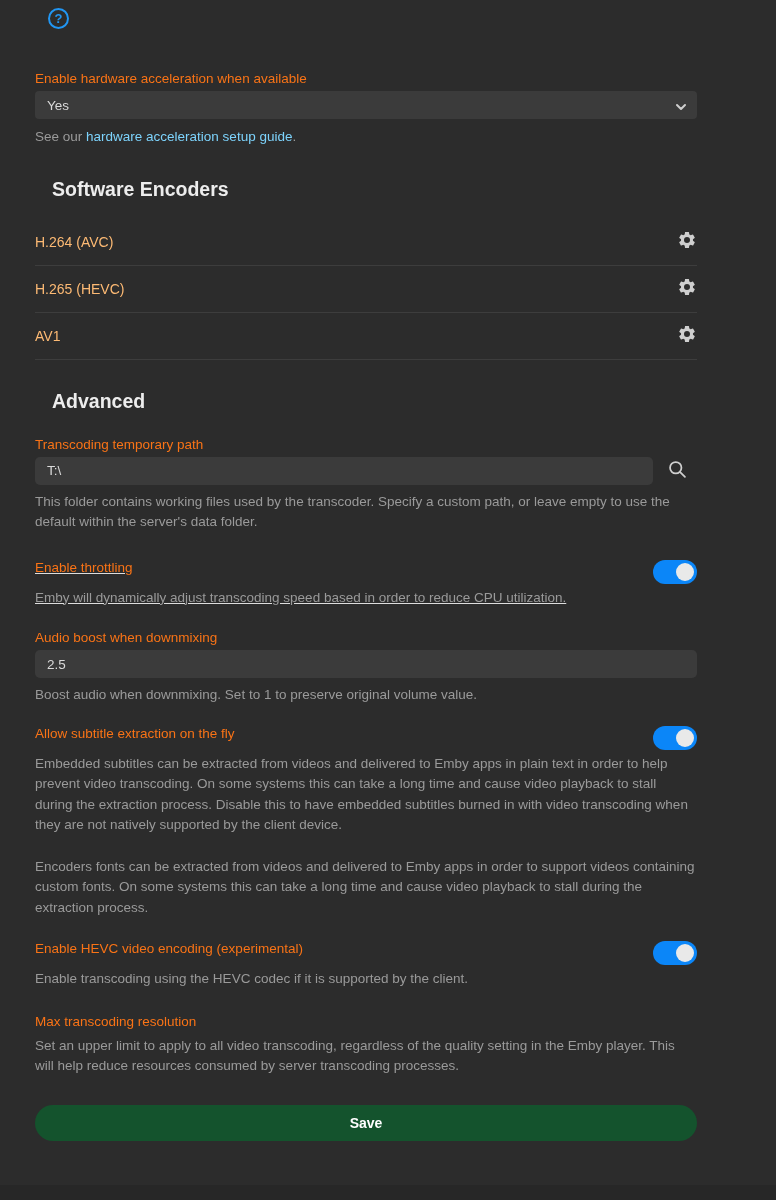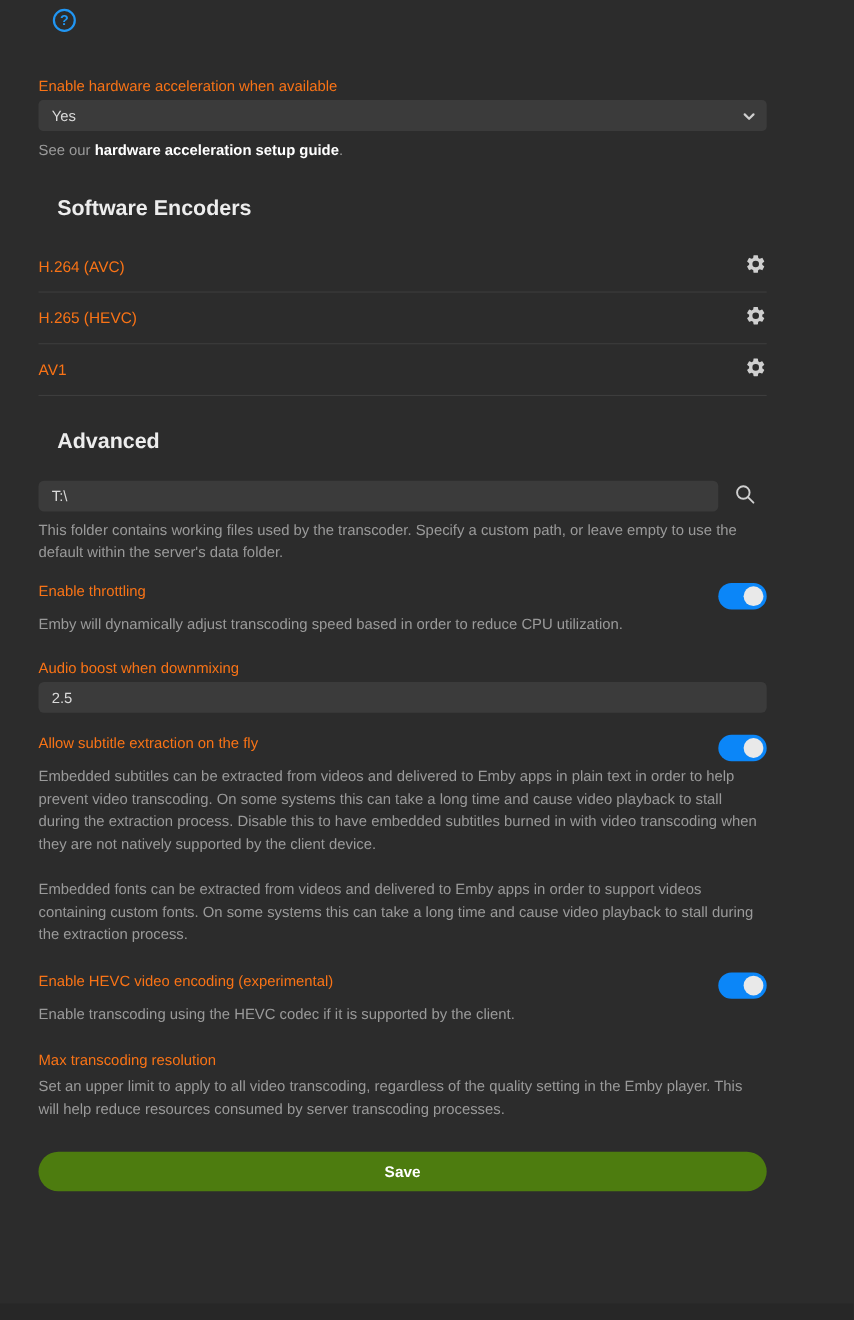--- a/index.html
+++ b/index.html
@@ -15,67 +15,67 @@
   
   .help-row{padding-left:13px;height:21px;}
   .help-circle{
     width:17px;height:17px;border:2px solid #2196f3;border-radius:50%;
     color:#2196f3;font-size:13px;font-weight:bold;
     display:flex;align-items:center;justify-content:center;cursor:pointer;
   }
   
   .field-label{font-size:13.5px;color:#f97316;line-height:15px;display:block;}
   .helper{font-size:13.5px;line-height:20.5px;color:#9a9a9a;}
-  .link{color:#ffffff;font-weight:bold;text-decoration:none;cursor:pointer;}
+  .link{color:#7dd3fc;font-weight:normal;text-decoration:none;cursor:pointer;}
   h2{font-size:19.5px;font-weight:bold;color:#ededed;margin:17px;line-height:20px;}
   
   .select{
     position:relative;height:28px;background:#3b3b3b;border-radius:4px;
     display:flex;align-items:center;padding:0 34px 0 12px;cursor:pointer;
   }
   .select .sel-value{font-size:13.5px;color:#dadada;}
   .select .chev{position:absolute;right:10px;top:8px;}
   
   .text-input{
     height:28px;background:#3b3b3b;border:none;border-radius:5px;
     color:#dadada;font-size:13.5px;padding:0 12px;outline:none;
     font-family:"Liberation Sans", sans-serif;box-sizing:border-box;width:100%;
   }
   
   .enc-row{
     height:46px;display:flex;align-items:center;justify-content:space-between;
     border-bottom:1px solid #3d3d3d;cursor:pointer;
   }
-  .enc-label{font-size:14px;color:#f97316;}
+  .enc-label{font-size:14px;color:#fdba74;}
   .icon-btn{background:none;border:none;padding:0;cursor:pointer;display:flex;align-items:center;}
   
   .toggle-row{display:flex;align-items:flex-start;justify-content:space-between;}
   .toggle{
     width:44px;height:24px;border-radius:12px;background:#0b86f8;
     position:relative;flex:0 0 auto;cursor:pointer;
   }
   .toggle .knob{
     position:absolute;top:3px;right:3px;width:18px;height:18px;border-radius:50%;
     background:#e9e9e9;
   }
   
   .path-row{display:flex;align-items:center;}
   .path-row .text-input{width:618px;flex:0 0 auto;}
   .path-row .icon-btn{margin-left:14px;}
   
   .save-btn{
-    width:100%;height:36px;border:none;border-radius:18px;background:#4d7c0f;
+    width:100%;height:36px;border:none;border-radius:18px;background:#14532d;
     color:#ffffff;font-size:14px;font-weight:bold;cursor:pointer;
     font-family:"Liberation Sans", sans-serif;
   }
   .footer-strip{position:absolute;left:0;bottom:0;width:776px;height:15px;background:#272727;}
   
   .mt-field1{margin-top:42px;}
   .mt-5{margin-top:5px;}  .mt-7{margin-top:7px;}  .mt-8{margin-top:8px;}
-  .mt-4{margin-top:4px;} .mt-17{margin-top:17px;} .mt-20{margin-top:20px;}
+  .mt-4{margin-top:4px;} .mt-17{margin-top:27px;text-decoration:underline;} .mt-20{margin-top:20px;}
   .mt-21{margin-top:21px;} .mt-22{margin-top:22px;} .mt-23{margin-top:23px;}
   .mt-24{margin-top:24px;} .mt-26{margin-top:26px;} .mt-28{margin-top:28px;}
   .mt-31{margin-top:31px;}
 </style>
 </head>
 <body>
 
 <div class="content">
 
   
@@ -133,20 +133,21 @@
         </span>
       </button>
     </div>
   </div>
 
   
   <h2 class="mt-31">Advanced</h2>
 
   
   <div class="mt-26">
+    <span class="field-label">Transcoding temporary path</span>
     <div class="path-row mt-5">
       <input class="text-input" type="text" value="T:\" style="">
       <button class="icon-btn">
         <span>
           <svg width="21" height="21" viewBox="0 0 24 24">
               <circle cx="10" cy="10" r="6.5" fill="none" stroke="#cfcfcf" stroke-width="2"></circle>
               <line x1="15" y1="15" x2="20.5" y2="20.5" stroke="#cfcfcf" stroke-width="2" stroke-linecap="round"></line>
             </svg>
         </span>
       </button>
@@ -162,36 +163,37 @@
         <div class="knob"></div>
       </div>
     </div>
     <div class="helper mt-4">Emby will dynamically adjust transcoding speed based in order to reduce CPU utilization.</div>
   </div>
 
   
   <div class="mt-22">
     <span class="field-label">Audio boost when downmixing</span>
     <input class="text-input mt-5" type="text" value="2.5" style="">
+    <div class="helper mt-7">Boost audio when downmixing. Set to 1 to preserve original volume value.</div>
   </div>
 
   
   <div class="mt-20">
     <div class="toggle-row">
       <span class="field-label">Allow subtitle extraction on the fly</span>
       <div class="toggle">
         <div class="knob"></div>
       </div>
     </div>
     <div class="helper mt-4">Embedded subtitles can be extracted from videos and delivered to Emby apps in plain text in order to help prevent video transcoding. On some systems this can take a long time and cause video playback to stall during the extraction process. Disable this to have embedded subtitles burned in with video transcoding when they are not natively supported by the client device.</div>
   </div>
 
   
   <div class="mt-21">
-    <div class="helper mt-4">Embedded fonts can be extracted from videos and delivered to Emby apps in order to support videos containing custom fonts. On some systems this can take a long time and cause video playback to stall during the extraction process.</div>
+    <div class="helper mt-4">Encoders fonts can be extracted from videos and delivered to Emby apps in order to support videos containing custom fonts. On some systems this can take a long time and cause video playback to stall during the extraction process.</div>
   </div>
 
   
   <div class="mt-23">
     <div class="toggle-row">
       <span class="field-label">Enable HEVC video encoding (experimental)</span>
       <div class="toggle">
         <div class="knob"></div>
       </div>
     </div>

